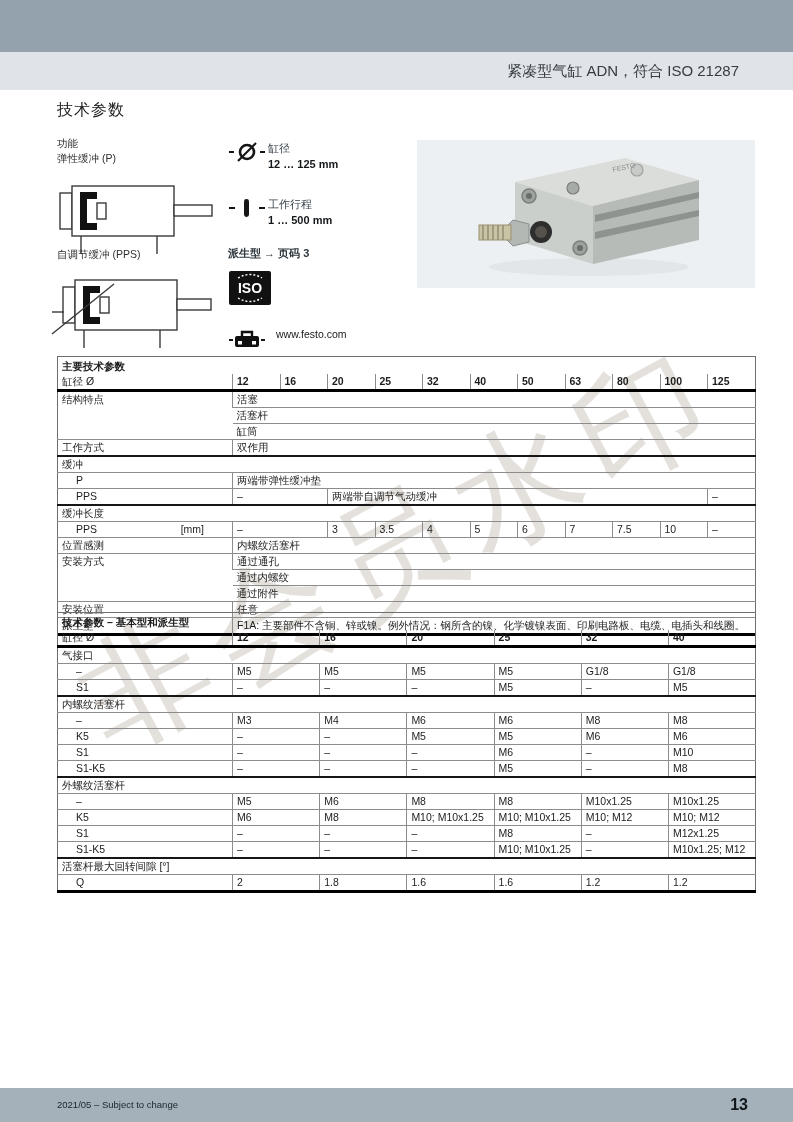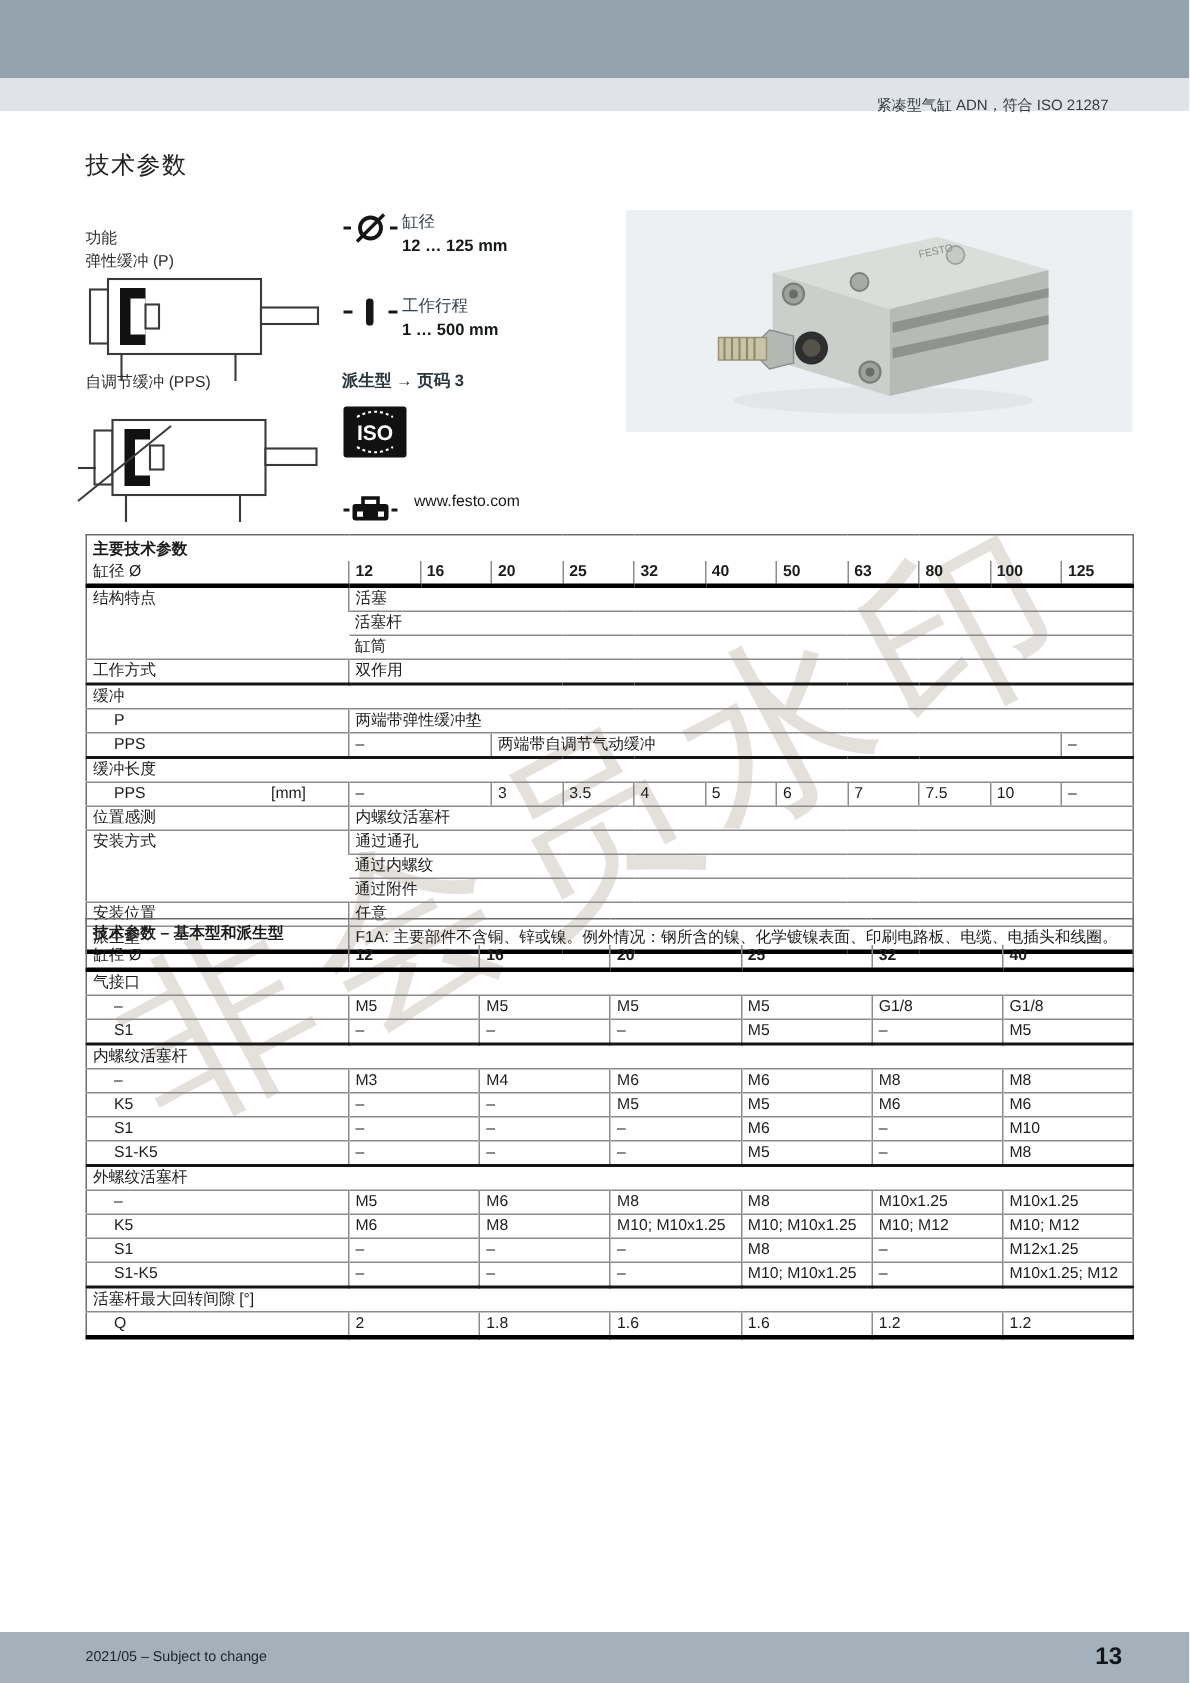--- a/index.html
+++ b/index.html
@@ -2,31 +2,31 @@
 <html><head>
 <meta charset="utf-8">
 <style>
   * { margin:0; padding:0; box-sizing:border-box; }
   html,body { background:#ffffff; }
   body { font-family:"Liberation Sans","DejaVu Sans",sans-serif; color:#1c1c1c; }
   .page { position:relative; width:793px; height:1122px; background:#fff; overflow:hidden; margin:0 auto; }
 
   
   .band-top { position:absolute; left:0; top:0; width:793px; height:52px; background:#94a2ad; }
-  .band-sub { position:absolute; left:0; top:52px; width:793px; height:22px; background:#e0e4e8;
-              line-height:38px; text-align:right; padding-right:54px; font-size:10px; color:#353c42; }
+  .band-sub { position:absolute; left:0; top:52px; width:793px; height:38px; background:#e0e4e8;
+              line-height:38px; text-align:right; padding-right:54px; font-size:15px; color:#353c42; }
   .band-foot { position:absolute; left:0; top:1088px; width:793px; height:34px; background:#a4b1ba; }
   .foot-left { position:absolute; left:57px; top:1088px; line-height:34px; font-size:9.5px; color:#1d2429; }
   .foot-center { position:absolute; left:370px; top:1088px; line-height:34px; font-size:10px; font-weight:bold; color:#10161a; }
   .foot-page { position:absolute; right:45px; top:1088px; line-height:34px; font-size:16px; font-weight:bold; color:#10161a; }
 
   .doc-title { position:absolute; left:57px; top:100px; font-size:16px; letter-spacing:1px; color:#222; }
 
   
-  .fn-label { position:absolute; left:57px; top:136px; font-size:10.5px; color:#2e2e2e; line-height:15px;margin-top:16px; }
+  .fn-label { position:absolute; left:57px; top:136px; font-size:10.5px; color:#2e2e2e; line-height:15px; }
   .pps-label { position:absolute; left:57px; top:248px; font-size:10.5px; color:#2e2e2e; }
   .schematic1 { position:absolute; left:57px; top:172px; }
   .schematic2 { position:absolute; left:50px; top:268px; }
 
   
   .spec-row { position:absolute; left:228px; display:flex; align-items:flex-start; }
   .spec-icon { width:40px; flex:0 0 40px; }
   .spec-text { font-size:11px; color:#37434c; line-height:16px; }
   .spec-text .val { color:#15181a; font-weight:bold; }
   .variants-note { position:absolute; left:228px; top:246px; font-size:11px; color:#2c363d; font-weight:bold; }

